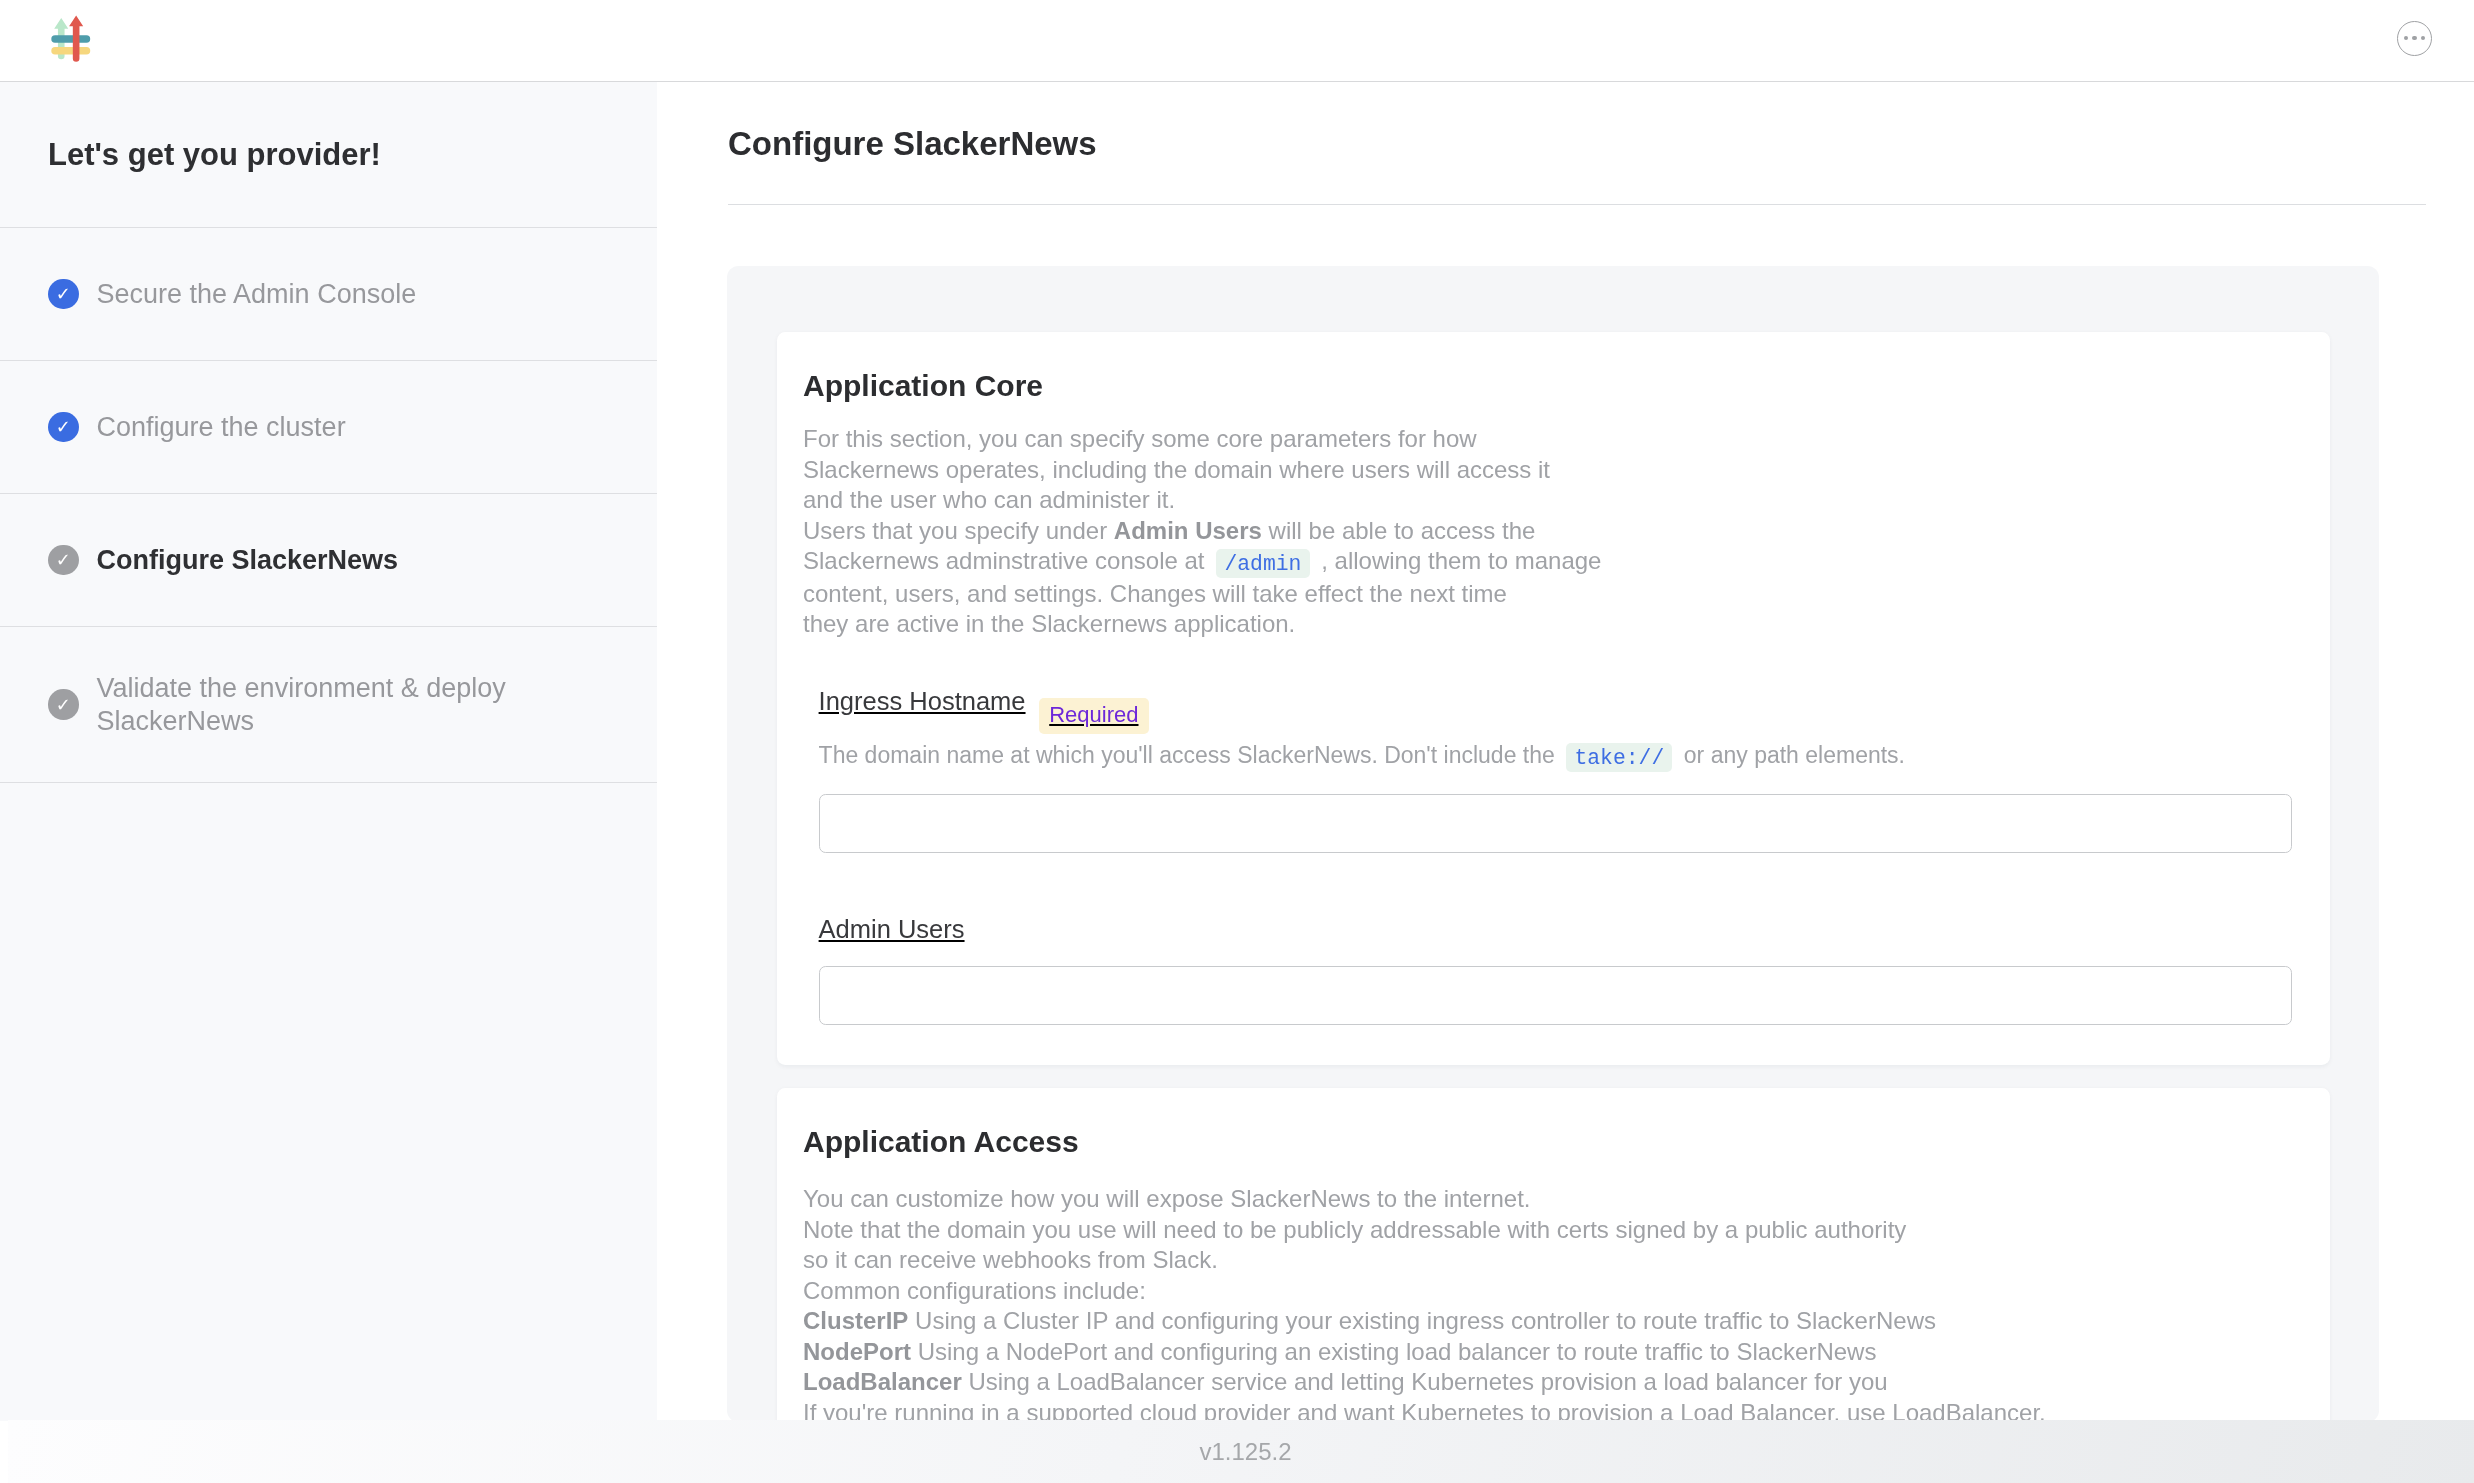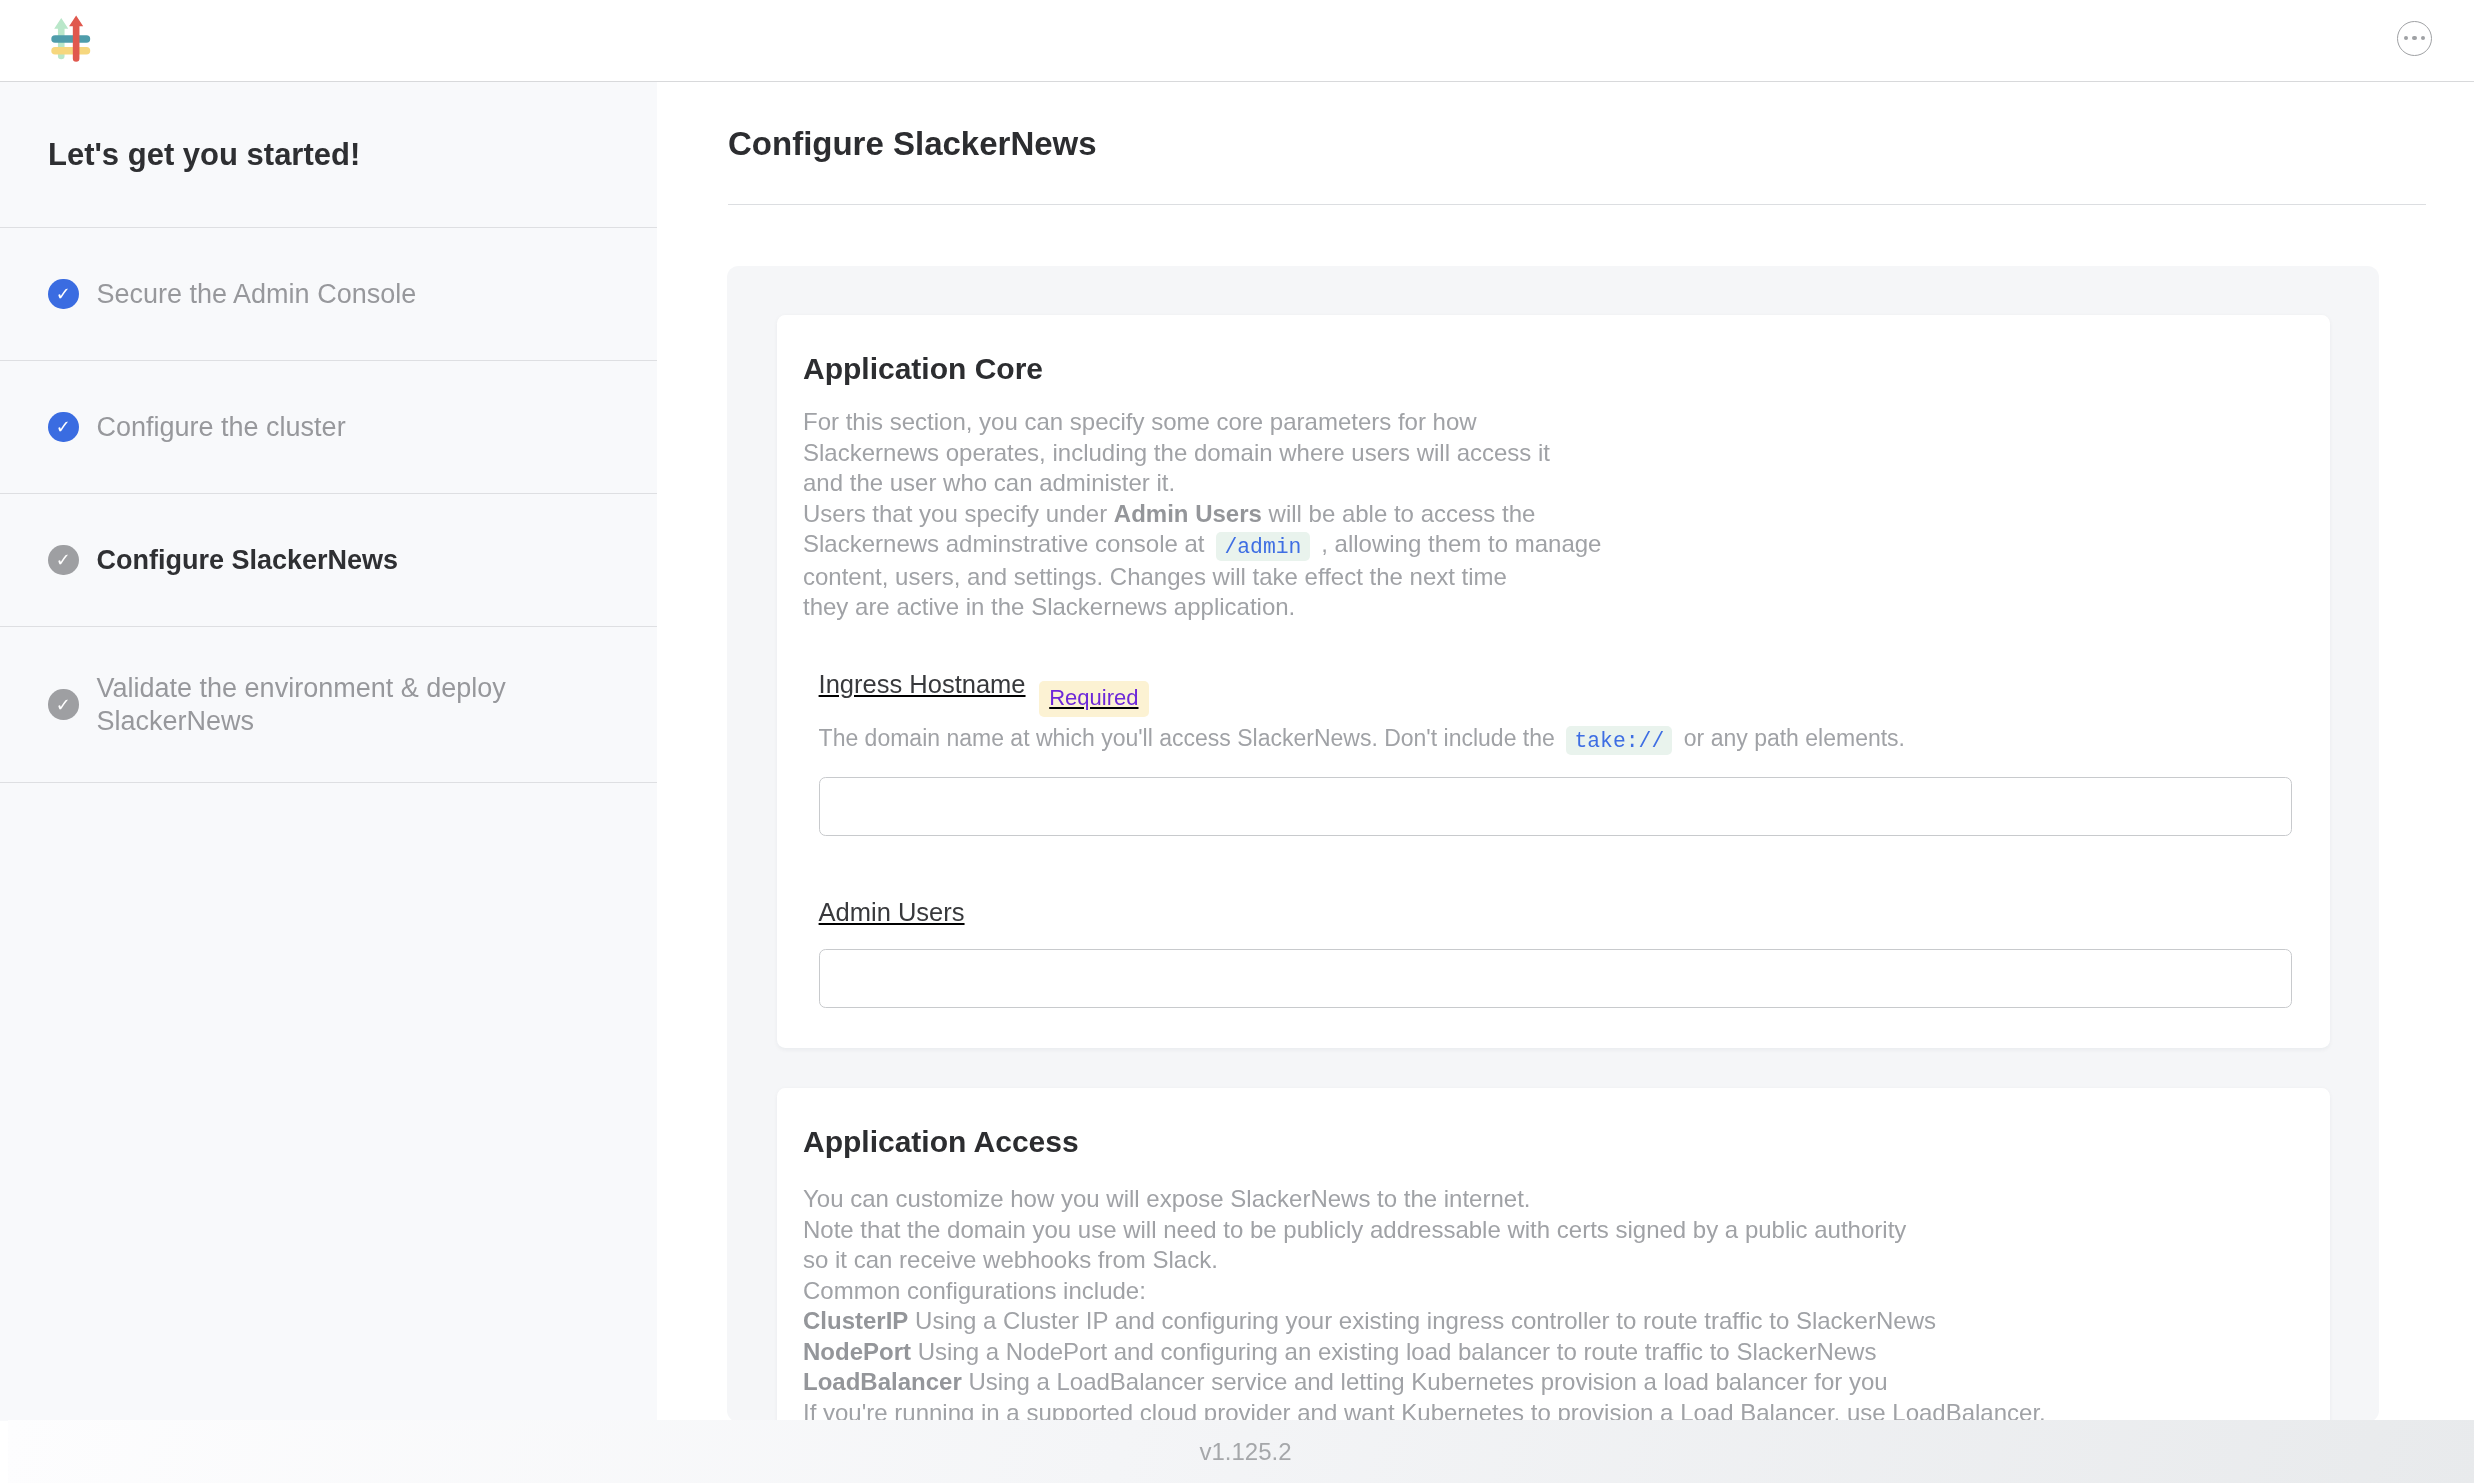--- a/index.html
+++ b/index.html
@@ -29,21 +29,21 @@
   .step.active .lbl{color:#2f3033;font-weight:700;}
 
   
   .main{position:absolute;left:657px;top:82px;width:1818px;height:1339px;background:#fff;}
   .page-title{margin:43px 0 0 71px;font-size:33px;line-height:38px;font-weight:700;color:#2c2d30;}
   .rule{margin:41px 0 0 71px;width:1698px;border-top:1.6px solid #dcdee1;}
   .panel{position:absolute;left:70px;top:184px;width:1652px;height:1156px;background:#f5f6f8;
     border-radius:11.5px;overflow:hidden;}
   .card{position:absolute;left:50px;width:1553px;background:#fff;border-radius:8.2px;
     box-shadow:0 1.6px 4.1px rgba(20,30,50,.05);padding:36px 38px 33px 26px;}
-  .card.core{top:49px;height:733px;}
+  .card.core{top:66px;height:733px;}
   .card.access{top:822px;height:642px;}
   .card h2{margin:0;font-size:30px;line-height:35px;font-weight:700;color:#2c2d30;}
   .desc{margin:21.4px 0 0;font-size:24px;line-height:30.5px;color:#a0a2a6;}
   .desc .b{font-weight:700;color:#94969a;}
   .chip{font-family:"Liberation Mono","DejaVu Sans Mono",monospace;font-size:21.4px;
     color:#3e6ee3;background:#e9f3ed;border-radius:5px;padding:2.5px 8.2px;margin:0 5px;white-space:nowrap;}
   .fields{padding-left:15.6px;}
   .field{margin-top:30px;}
   .field + .field{margin-top:61px;}
   .label-row{display:flex;align-items:center;gap:13px;text-decoration:underline;}
@@ -72,21 +72,21 @@
     <path d="M34 0 L42.5 13 L38 13 L38 52 a4 4 0 0 1 -8 0 L30 13 L25.5 13 Z" fill="#e0584e"></path>
   </svg>
   <div class="more-btn">
     <i></i>
     <i></i>
     <i></i>
   </div>
 </div>
 
 <div class="sidebar">
-  <div class="sb-title">Let's get you started!</div>
+  <div class="sb-title">Let's get you provider!</div>
 
   <div class="step">
     <span class="check done">✓</span>
     <span class="lbl">Secure the Admin Console</span>
   </div>
   <div class="step">
     <span class="check done">✓</span>
     <span class="lbl">Configure the cluster</span>
   </div>
   <div class="step active">

